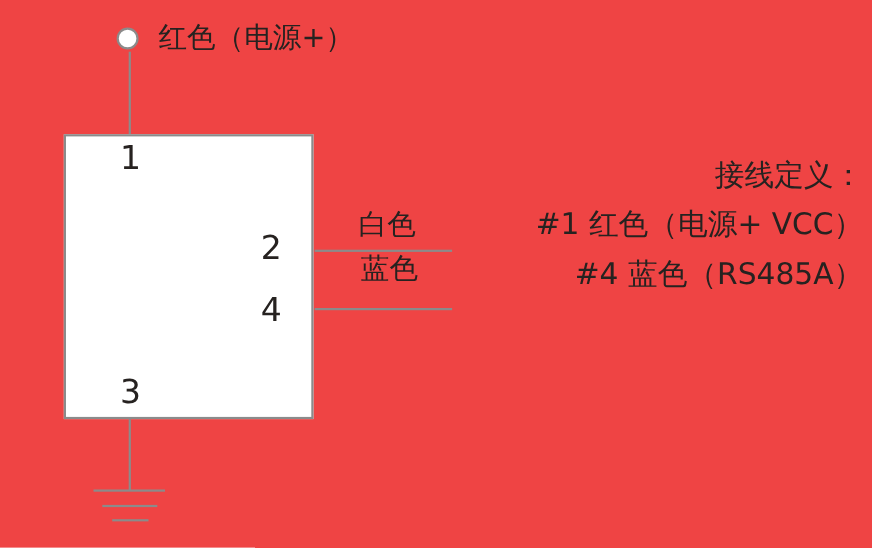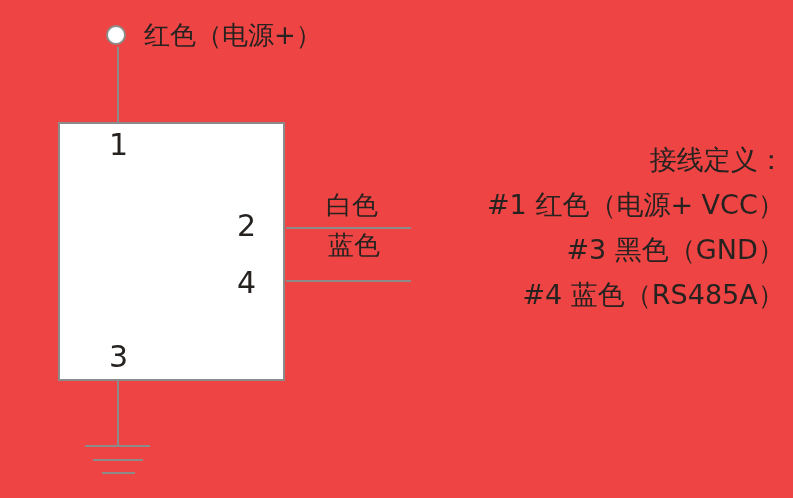--- a/index.html
+++ b/index.html
@@ -105,17 +105,16 @@
   <div class="abs line wire-bottom"></div>
   <div class="abs">
     <div class="abs line gnd-1"></div>
     <div class="abs line gnd-2"></div>
     <div class="abs line gnd-3"></div>
   </div>
 
   <div class="abs legend">
     <div>接线定义：</div>
     <div>#1 红色（电源+ VCC）</div>
-    <div>#3 黑色（GND）</div>
     <div>#4 蓝色（RS485A）</div>
   </div>
 
 </div>
 
 </body></html>

